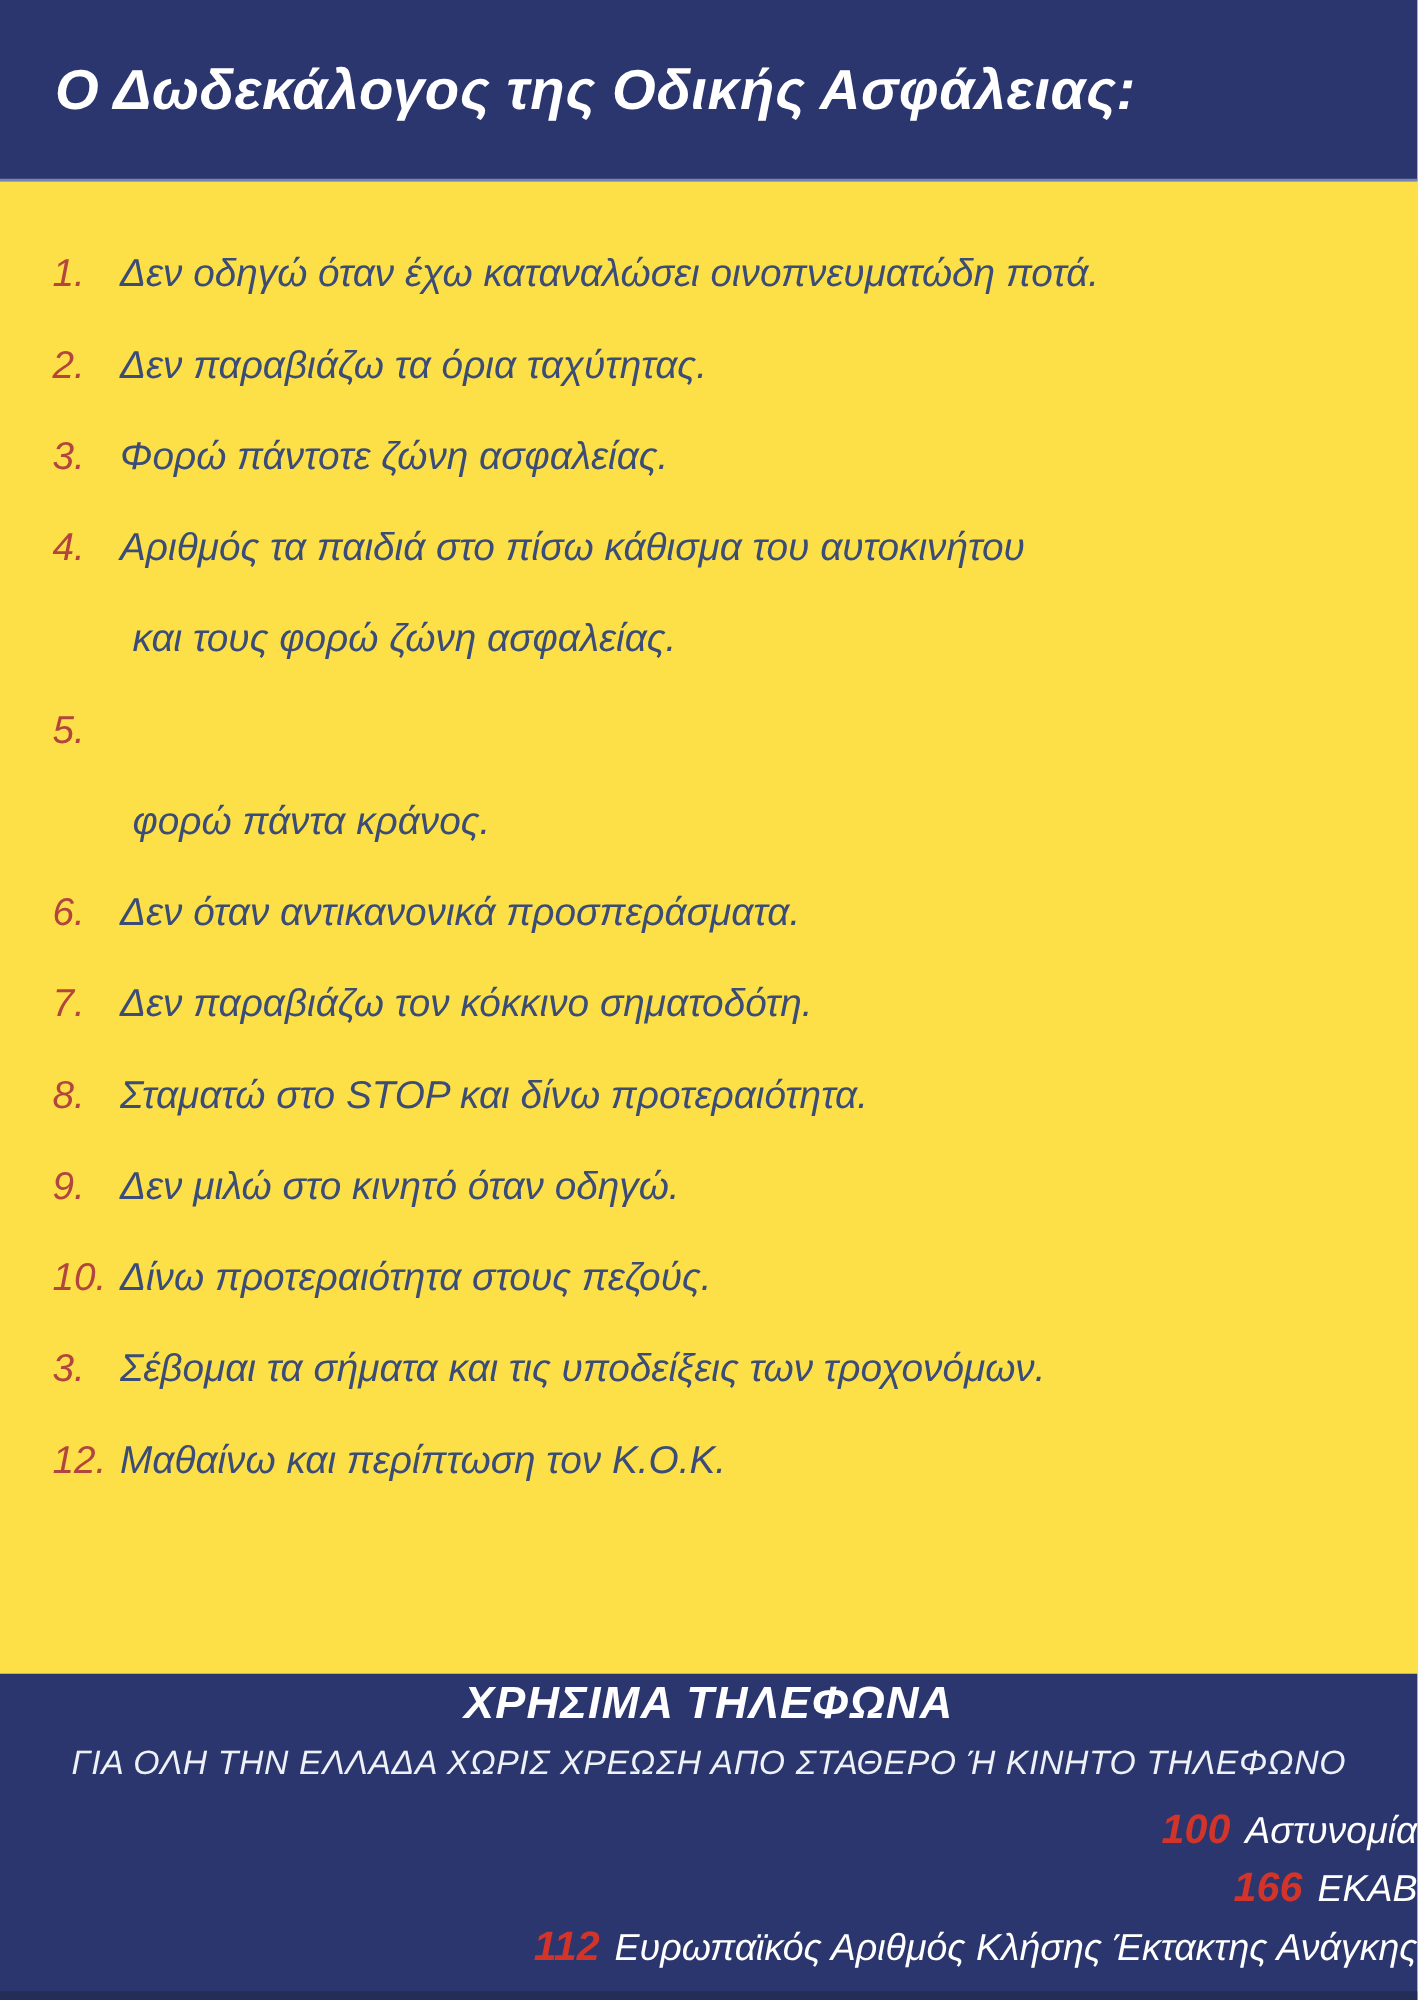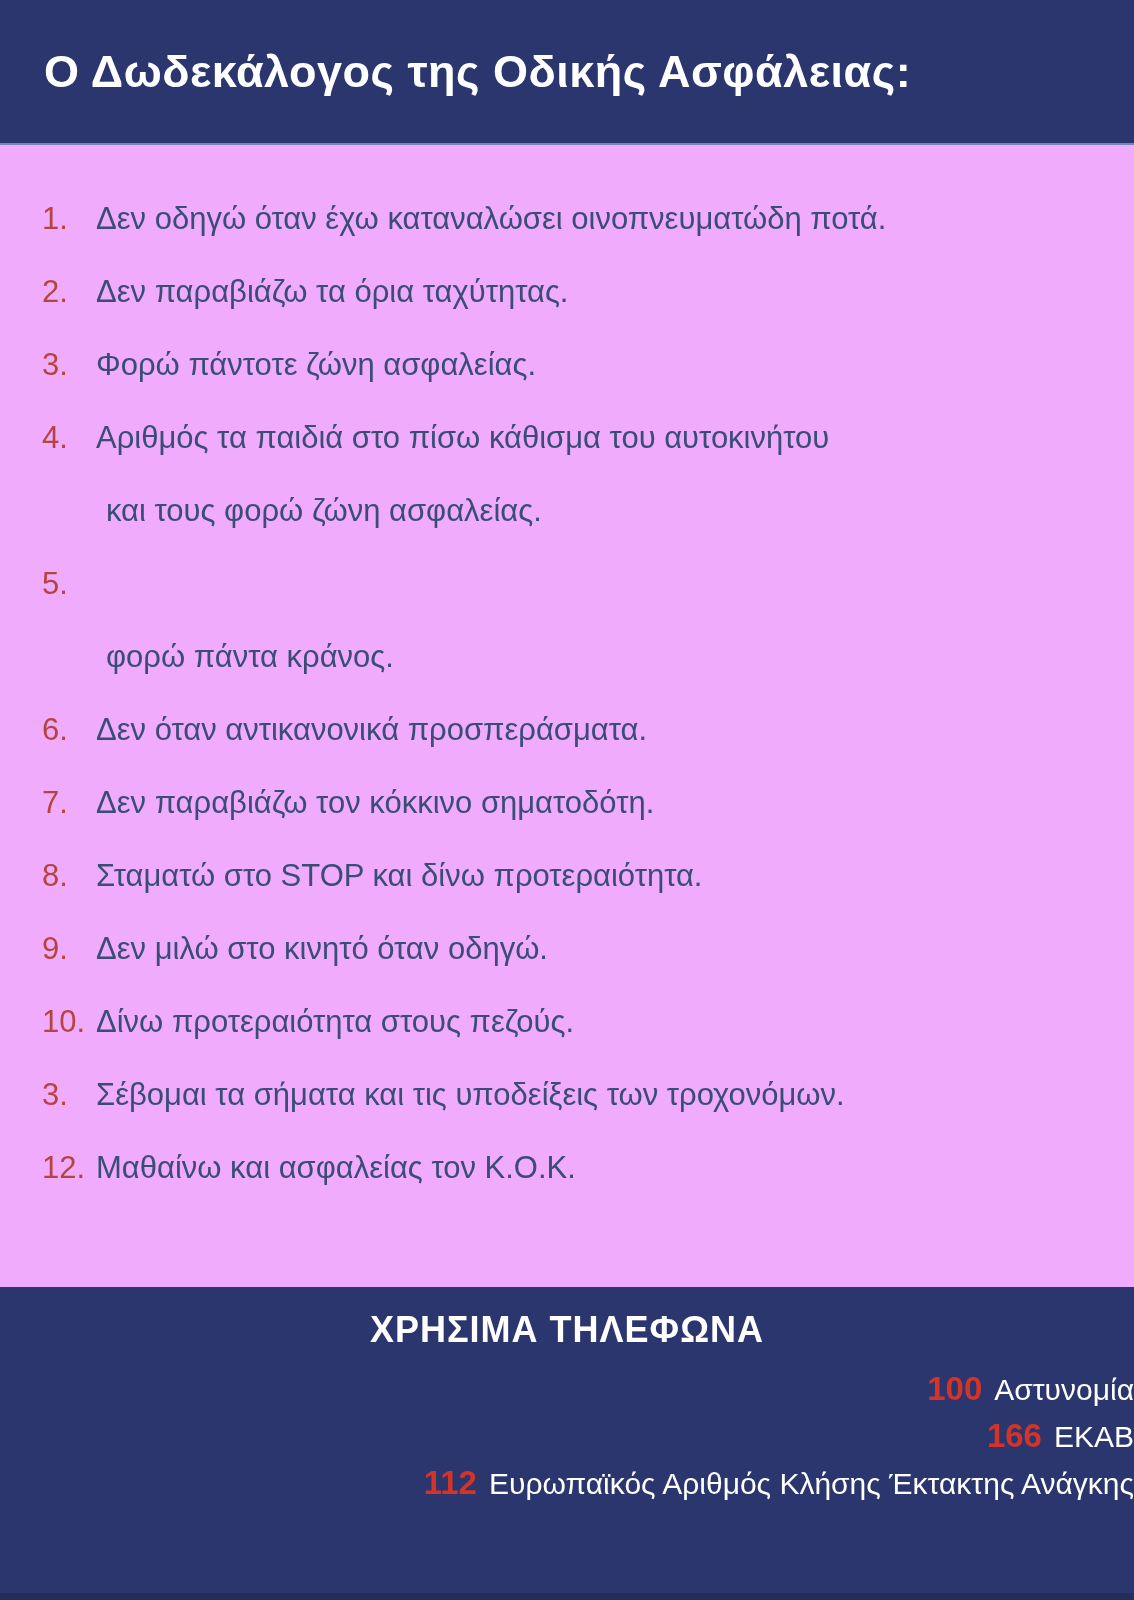--- a/index.html
+++ b/index.html
@@ -4,22 +4,23 @@
 <style>
   html, body { margin:0; padding:0; }
   body {
     font-family: "Liberation Sans", "DejaVu Sans", sans-serif;
     background: #cbdcec;
   }
   .page {
     position: relative;
     width: 1134px;
     height: 1600px;
-    background: #f0abfc;
+    background: #fde047;
     overflow: hidden;
+    font-style: italic;
   }
   
   .header {
     box-sizing: border-box;
     height: 145px;
     background: #2b366e;
     border-bottom: 2px solid #7486b5;
     display: flex;
     align-items: center;
     padding-left: 44px;
@@ -50,25 +51,24 @@
     padding-left: 10px;
     text-align: center;
   }
   .row .txt {
     white-space: nowrap;
   }
   
   .footer {
     position: absolute;
     left: 0; right: 0; bottom: 0;
-    height: 313px;
+    height: 261px;
     background: #2b366e;
     text-align: center;
     box-sizing: border-box;
-    padding-top: 20px;
   }
   .footer .f-title {
     color: #ffffff;
     font-size: 36px;
     font-weight: bold;
     line-height: 46px;
     letter-spacing: 1px;
   }
   .footer .f-sub {
     color: #eef2f8;
@@ -165,27 +165,28 @@
       <span class="txt">Δίνω προτεραιότητα στους πεζούς.</span>
     </div>
 
     <div class="row">
       <span class="num">3.</span>
       <span class="txt">Σέβομαι τα σήματα και τις υποδείξεις των τροχονόμων.</span>
     </div>
 
     <div class="row">
       <span class="num">12.</span>
-      <span class="txt">Μαθαίνω και ασφαλείας τον Κ.Ο.Κ.</span>
+      <span class="txt">Μαθαίνω και περίπτωση τον Κ.Ο.Κ.</span>
     </div>
 
   </div>
 
   <div class="footer">
     <div class="f-title">ΧΡΗΣΙΜΑ ΤΗΛΕΦΩΝΑ</div>
+    <div class="f-sub">ΓΙΑ ΟΛΗ ΤΗΝ ΕΛΛΑΔΑ ΧΩΡΙΣ ΧΡΕΩΣΗ ΑΠΟ ΣΤΑΘΕΡΟ Ή ΚΙΝΗΤΟ ΤΗΛΕΦΩΝΟ</div>
     <div class="phones">
       <div class="phone-row">
         <span class="phone-num">100</span><span class="phone-label">Αστυνομία</span>
       </div>
       <div class="phone-row">
         <span class="phone-num">166</span><span class="phone-label">ΕΚΑΒ</span>
       </div>
       <div class="phone-row">
         <span class="phone-num">112</span><span class="phone-label">Ευρωπαϊκός Αριθμός Κλήσης Έκτακτης Ανάγκης</span>
       </div>

